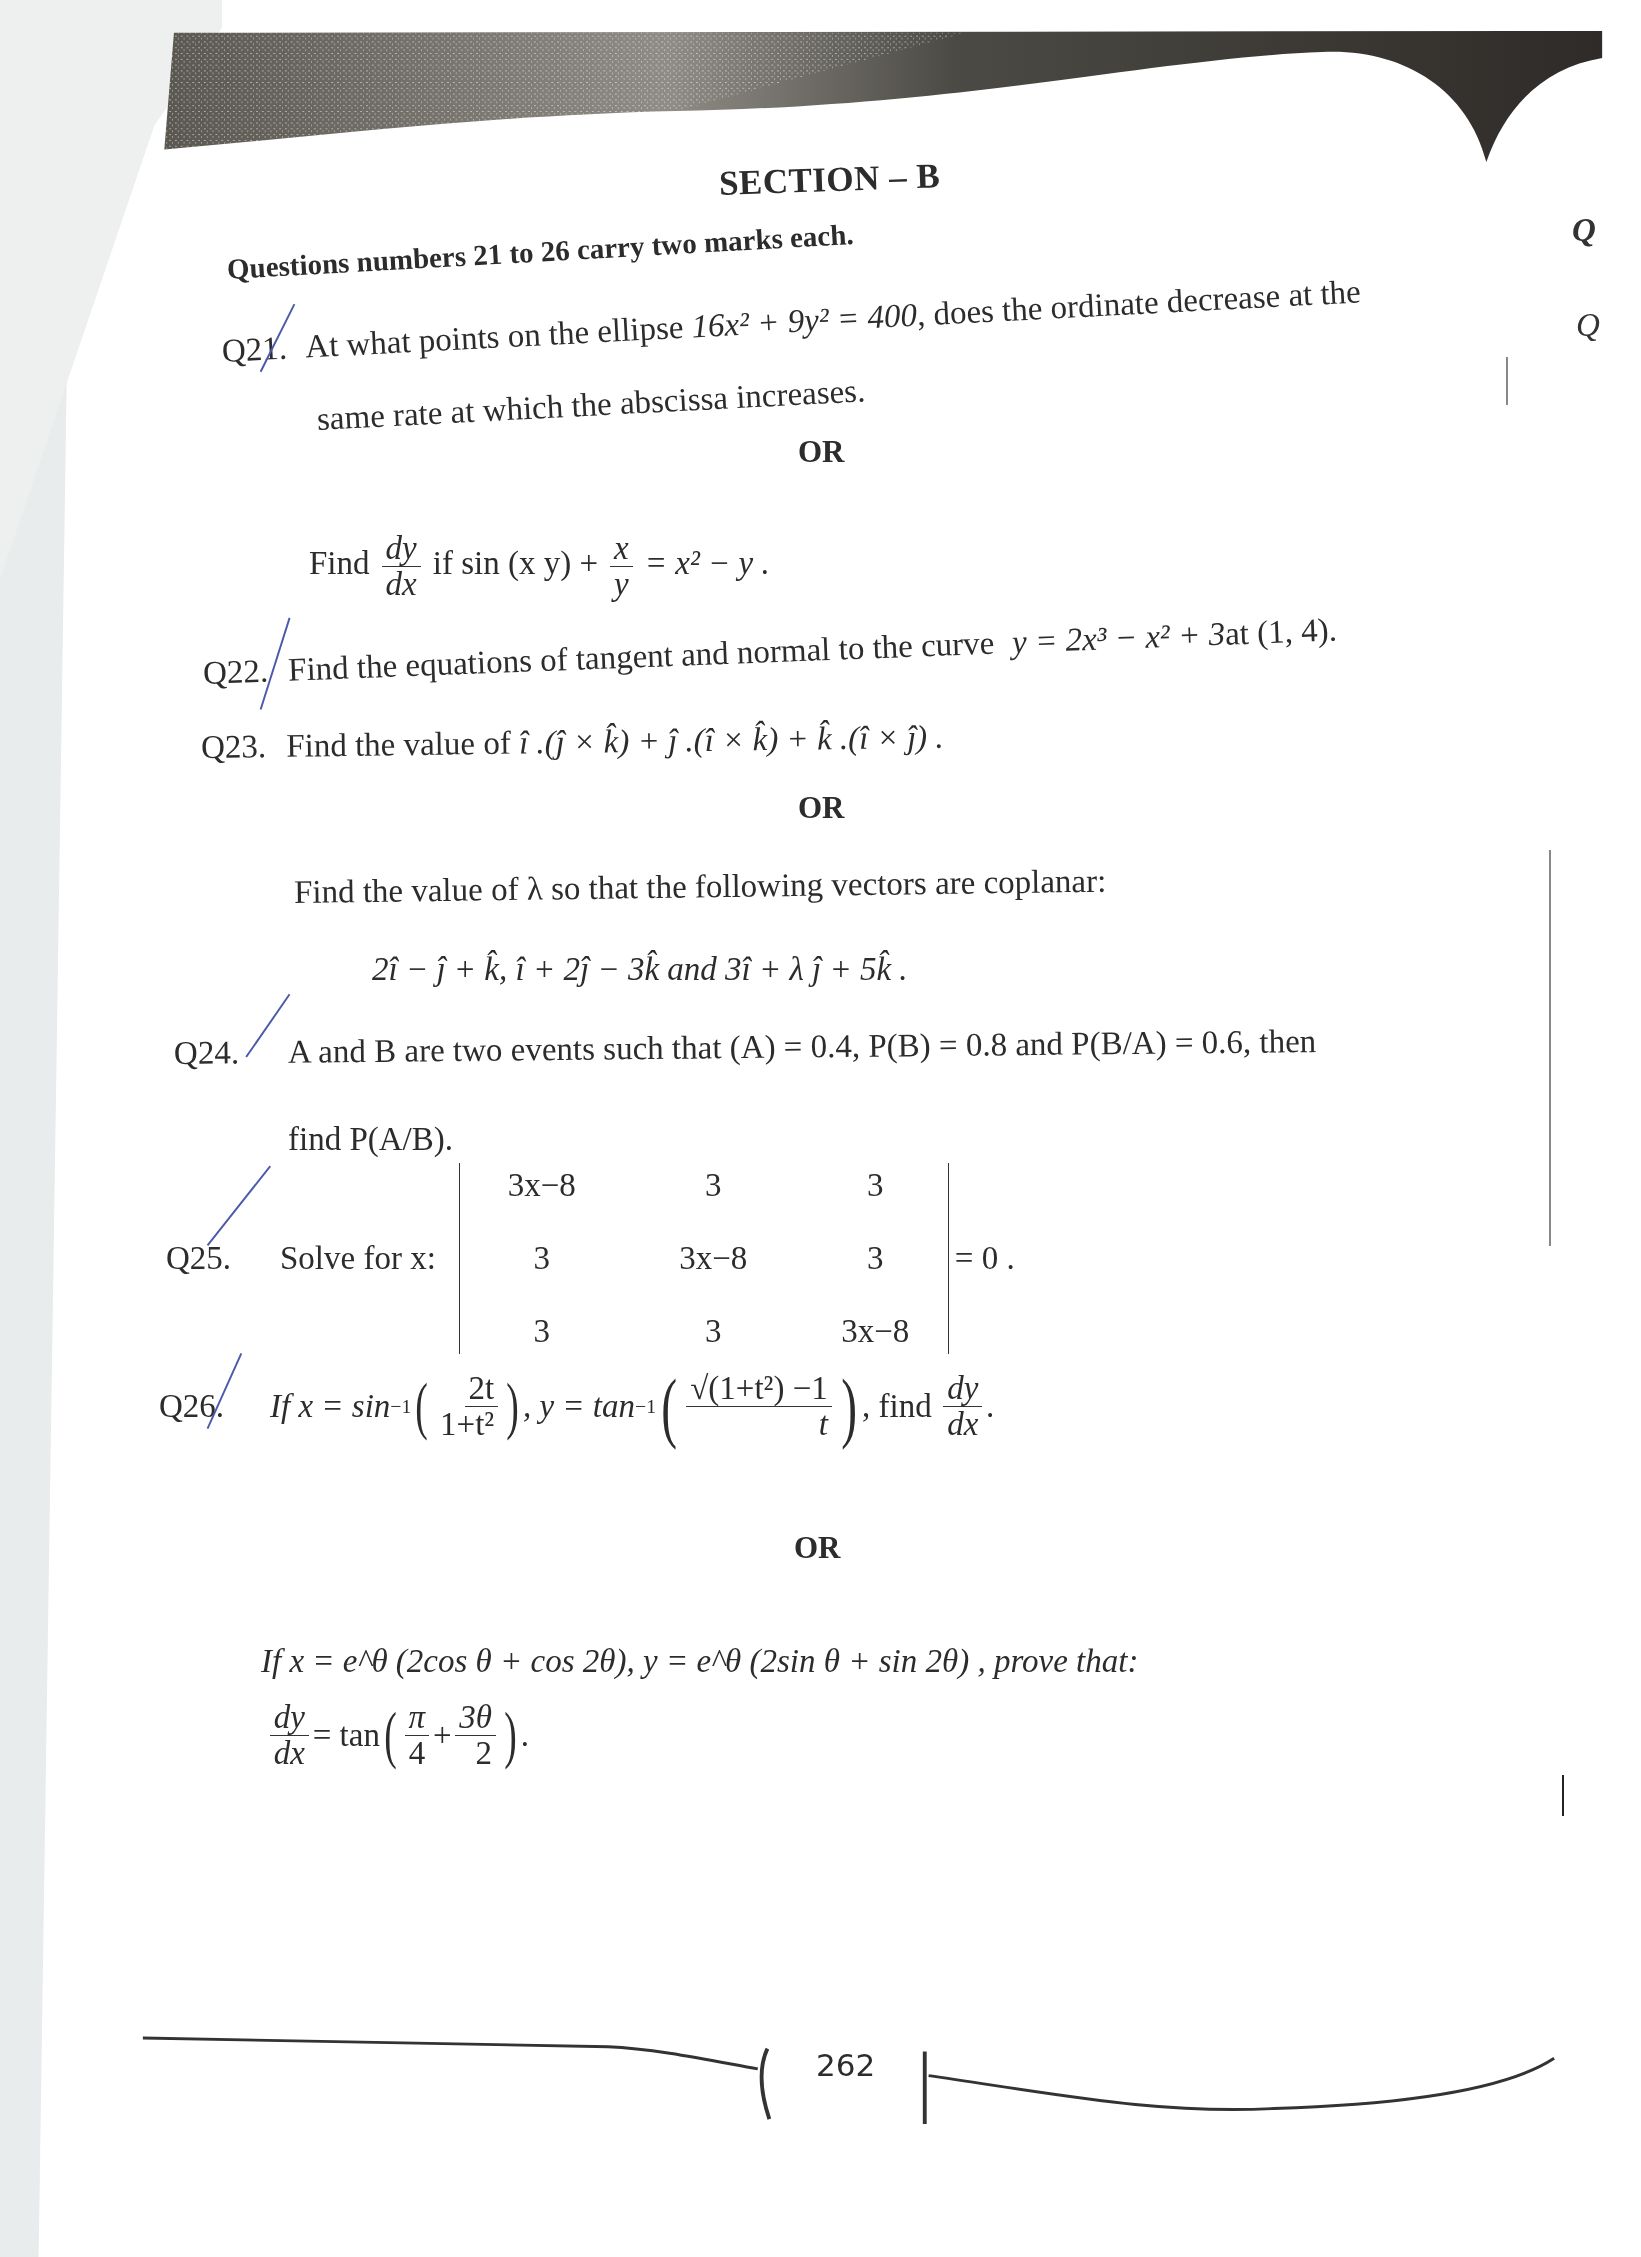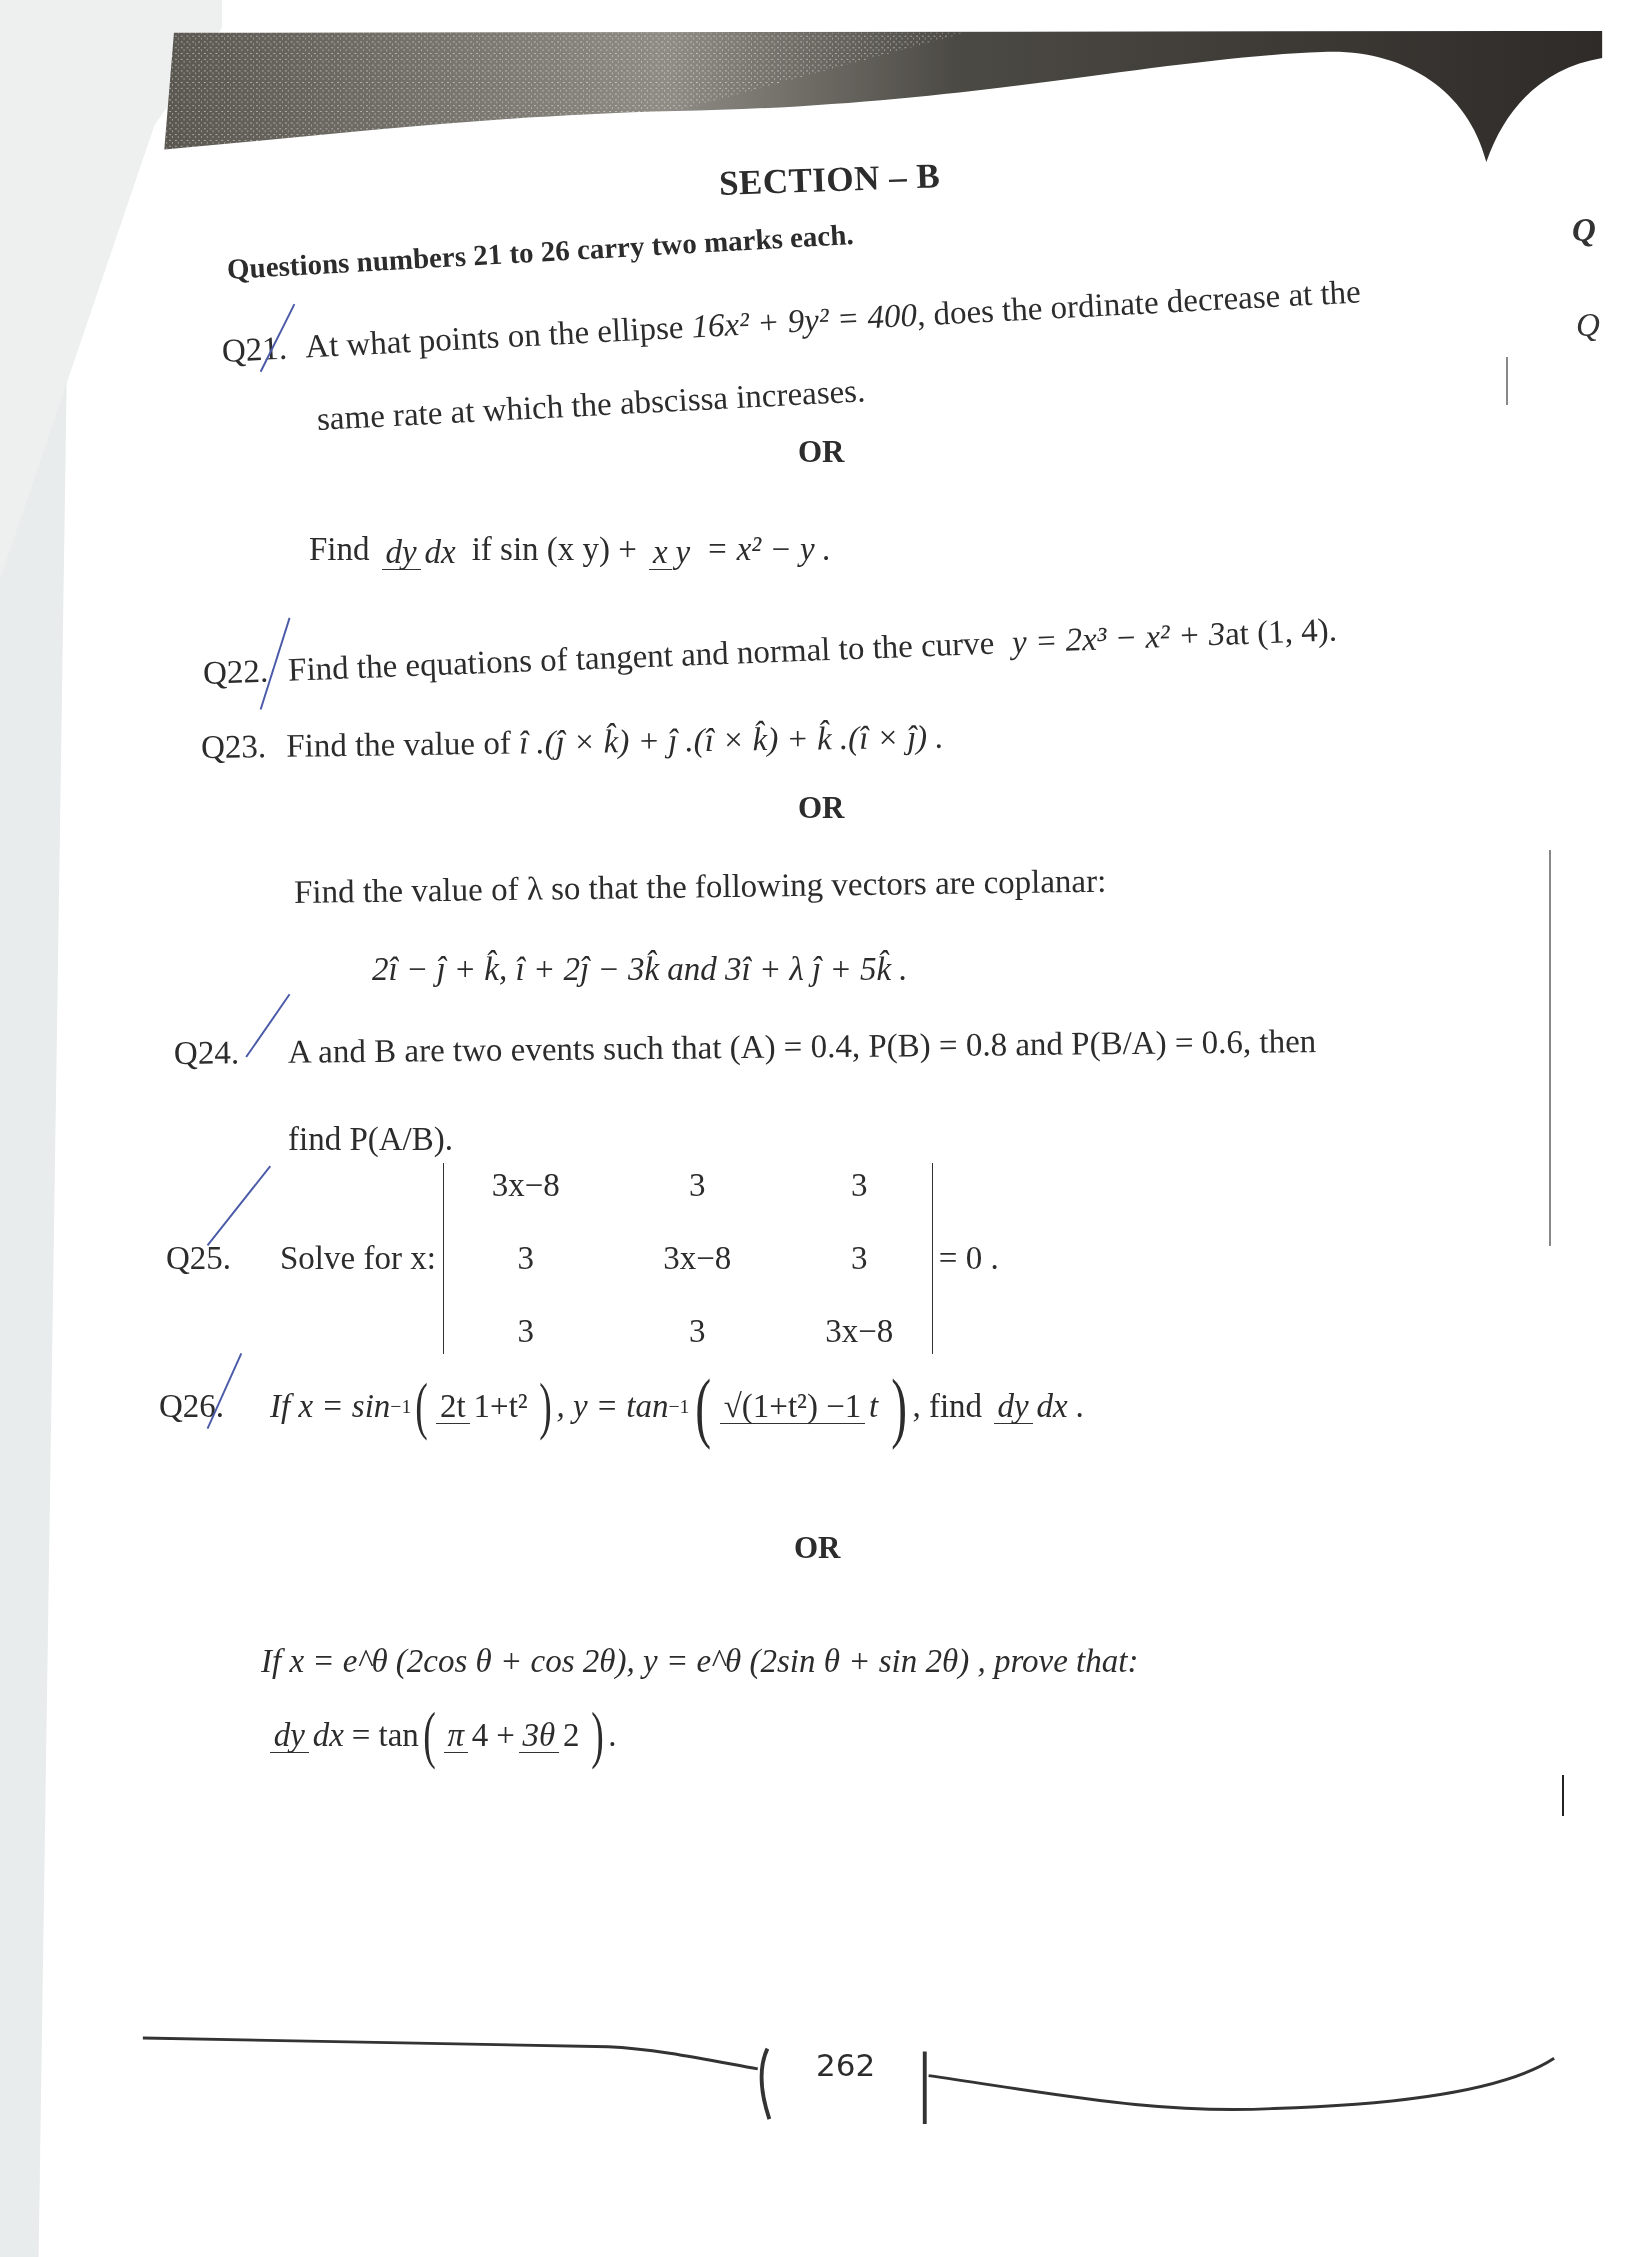--- a/index.html
+++ b/index.html
@@ -11,21 +11,21 @@
   
   .banner { position:absolute; left:0; top:0; width:1641px; height:193px; }
   .section-title { left:719px; top:164px; font-size:35px; font-weight:bold; transform:rotate(-2deg); transform-origin:left center; letter-spacing:0.5px; }
   .instr { left:227px; top:253px; font-size:29px; font-weight:bold; transform:rotate(-3.2deg); transform-origin:left center; white-space:nowrap; }
   .margin-q { font-style:italic; font-weight:bold; font-size:33px; color:#333; }
   .q { font-size:33px; white-space:nowrap; }
   .qnum { display:inline-block; width:77px; }
   .or { font-weight:bold; font-size:31px; }
   i.m { font-style:italic; }
   sup { font-size:0.6em; }
-  .frac { display:inline-flex; align-items:flex-start; vertical-align:middle; margin:0 3.9px; line-height:1.05; }
+  .frac { display:inline-flex; flex-direction:column; align-items:flex-end; vertical-align:middle; margin:0 3.9px; line-height:1.05; }
   .frac .num { border-bottom:1.9px solid #333; padding:0 3.9px; }
   .frac .den { padding:0 3.9px; }
   .paren { font-size:1.9em; font-weight:100; vertical-align:middle; transform:scaleX(0.6); display:inline-block; }
   .det { display:inline-grid; grid-template-columns:145px 126px 126px; border-left:1.9px solid #333; border-right:1.9px solid #333; vertical-align:middle; text-align:center; row-gap:9.7px; padding:3.9px 9.7px; margin:0 5.8px;gap:36px; }
   .tick { stroke:#4a5aa8; stroke-width:2; fill:none; }
   .footer-rule { position:absolute; left:0; top:2008px; width:1641px; height:116px; }
   .pagenum { left:816px; top:2047px; font-family:"DejaVu Sans","Liberation Sans",sans-serif; font-size:31px; }
   .margin-line { position:absolute; width:1.9px; background:#888; }
 </style>
 </head>
@@ -99,21 +99,21 @@
 <div class="abs q" style="left:294px;top:874px;transform:rotate(-0.8deg);transform-origin:left center;">Find the value of λ so that the following vectors are coplanar:</div>
 <div class="abs q" style="left:372px;top:951px;"><i class="m">2î − ĵ + k̂,  î + 2ĵ − 3k̂  and  3î + λ ĵ + 5k̂ .</i></div>
 
 <div class="abs q" style="left:174px;top:1035px;transform:rotate(-0.6deg);transform-origin:left center;">
   <span class="qnum" style="width:114px;">Q24.</span><span>A and B are two events such that (A) = 0.4, P(B) = 0.8 and P(B/A) = 0.6, then</span>
 </div>
 <div class="abs q" style="left:288px;top:1101px;margin-top:20px;">find P(A/B).</div>
 
 <div class="abs q" style="left:166px;top:1163px;display:flex;align-items:center;">
   <span class="qnum" style="width:114px;">Q25.</span>
-  <span style="margin-right:1px;">Solve for x:</span>
+  <span style="margin-right:17px;">Solve for x:</span>
   <div class="det">
     <span>3x−8</span>
       <span>3</span>
       <span>3</span>
     <span>3</span>
       <span>3x−8</span>
       <span>3</span>
     <span>3</span>
       <span>3</span>
       <span>3x−8</span>

